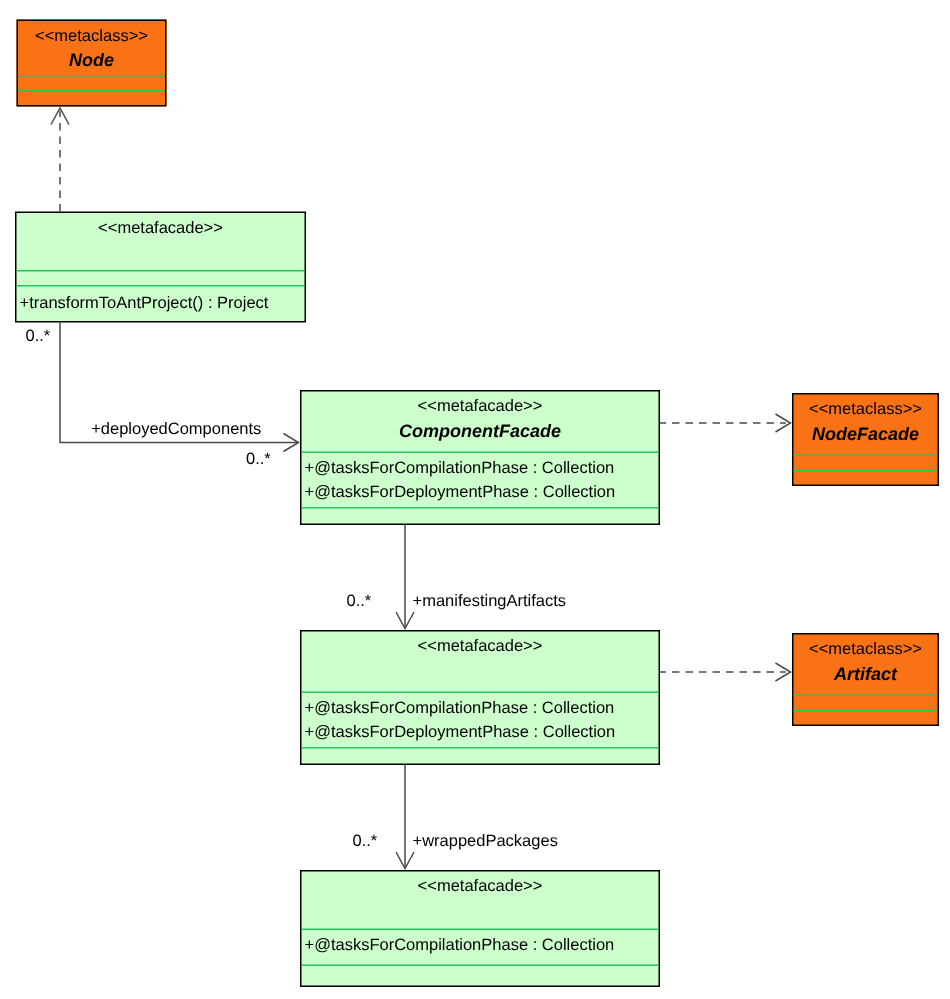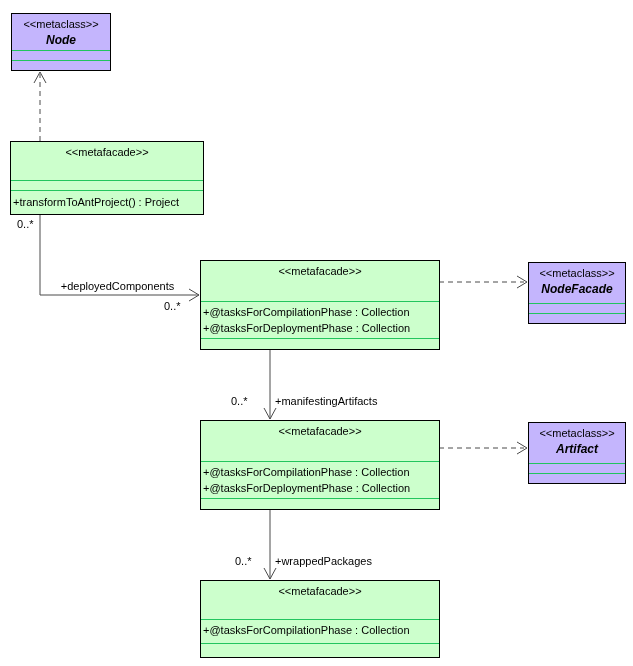--- a/index.html
+++ b/index.html
@@ -25,21 +25,21 @@
 
   .uml-class {
     position: absolute;
     border: 1px solid #000000;
     display: flex;
     flex-direction: column;
     font-size: 11px;
     line-height: 13px;
   }
   .facade    { background: #ccffcc; }
-  .metaclass { background: #c4b5fd; }
+  .metaclass { background: #f97316; }
 
   .title { text-align: center; padding-top: 3px; overflow: hidden; }
   .stereotype { font-size: 11px; line-height: 15px; white-space: nowrap; }
   .cls-name   { font-size: 12px; font-weight: bold; line-height: 17px; white-space: nowrap; font-style: italic; }
 
   .compartment { border-top: 1px solid #22c55e; overflow: hidden; }
   .compartment.pad { padding-top: 2px; }
   .member {
     padding-left: 2px;
     line-height: 16px;
@@ -97,20 +97,21 @@
     </div>
     <div class="compartment" style="height:10px"></div>
     <div class="compartment" style="flex:1">
       <div class="member op">+transformToAntProject() : Project</div>
     </div>
   </div>
 
   <div class="uml-class facade" style="left:200px;top:260px;width:240px;height:90px">
     <div class="title" style="height:40px">
       <div class="stereotype">&lt;&lt;metafacade&gt;&gt;</div>
+      <div class="cls-name">ComponentFacade</div>
     </div>
     <div class="compartment pad" style="height:37px">
       <div class="member">+@tasksForCompilationPhase : Collection</div>
       <div class="member">+@tasksForDeploymentPhase : Collection</div>
     </div>
     <div class="compartment" style="flex:1"></div>
   </div>
 
   <div class="uml-class metaclass" style="left:528px;top:262px;width:98px;height:62px">
     <div class="title" style="height:40px">

